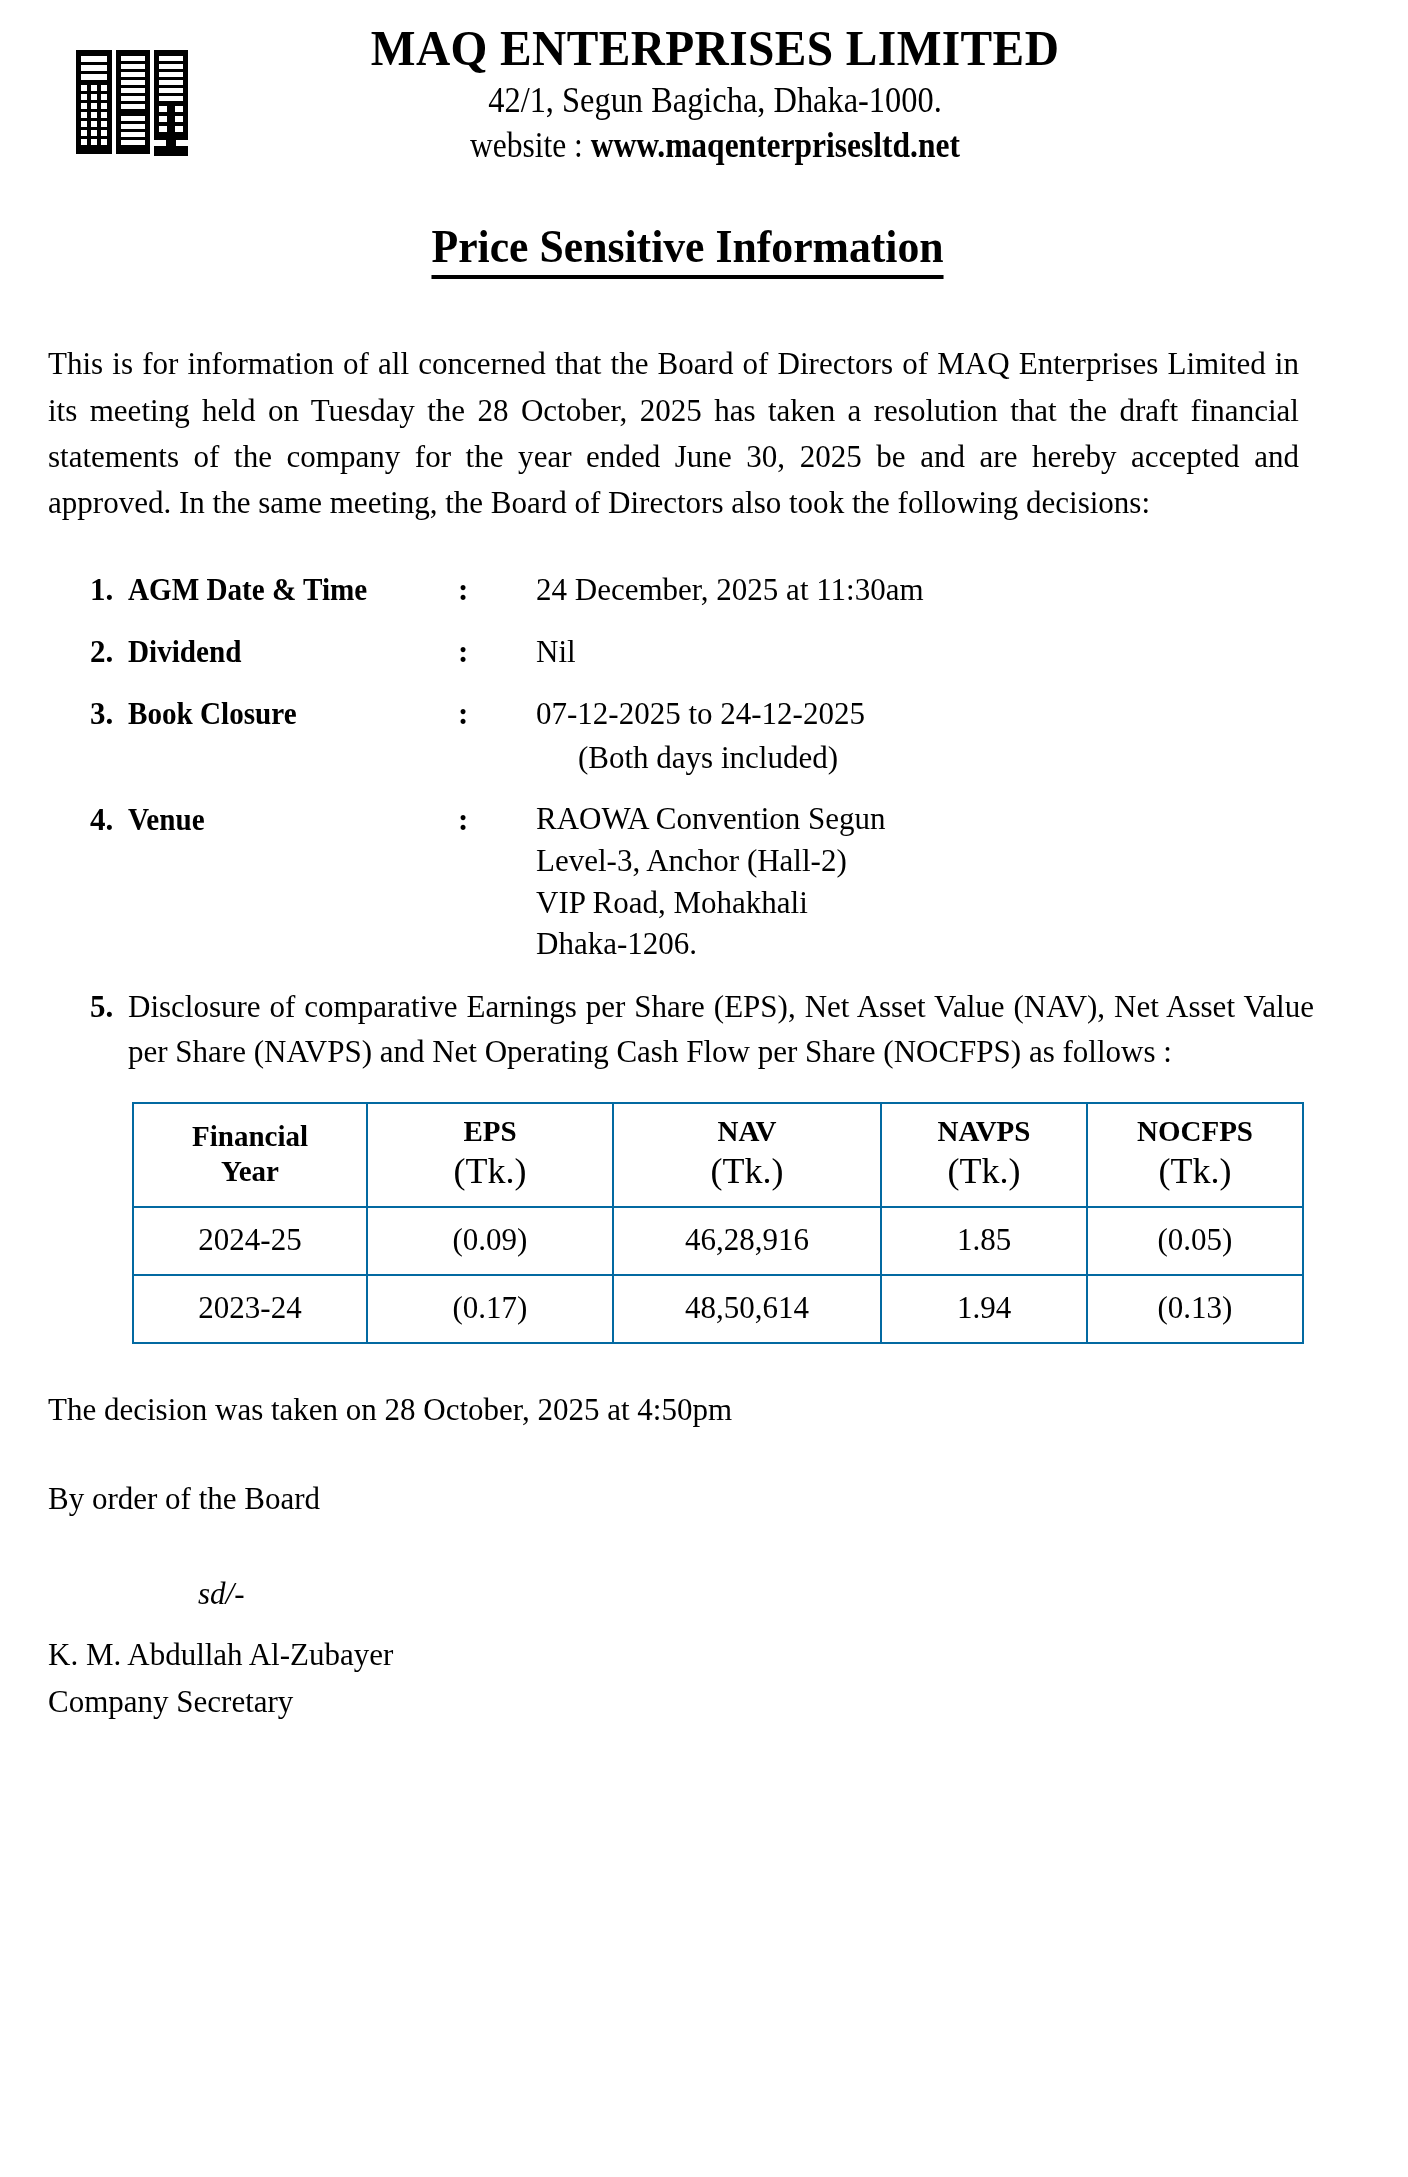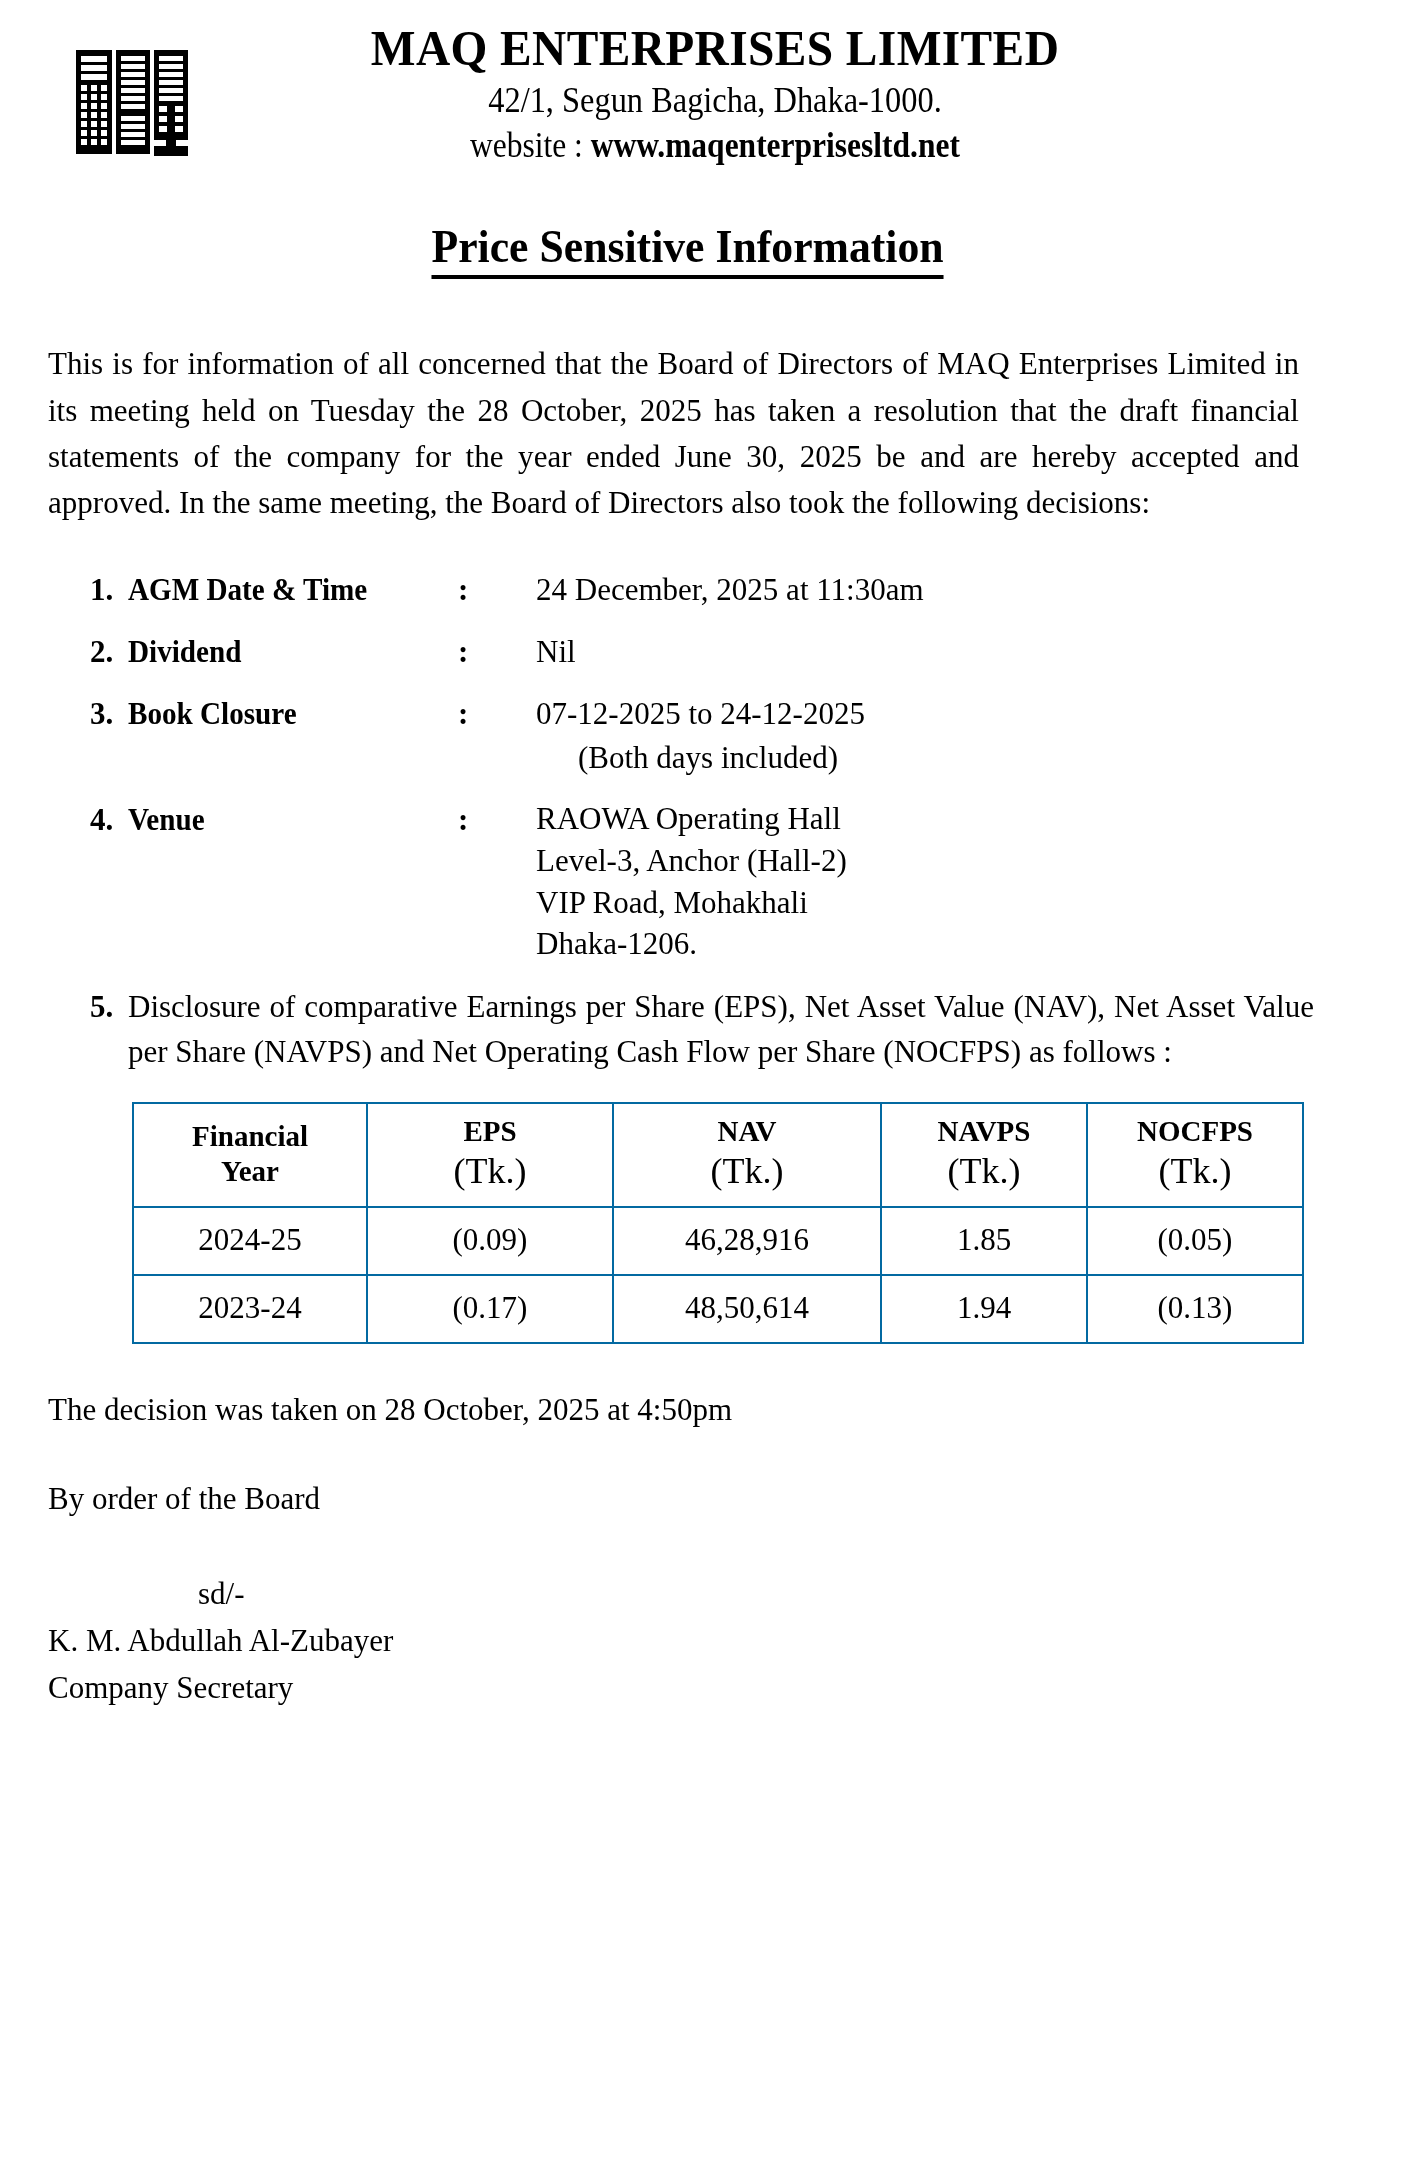--- a/index.html
+++ b/index.html
@@ -210,21 +210,22 @@
   
   .closing {
     margin-top: 44px;
     font-size: 31px;
     line-height: 1.45;
   }
   .closing .decision-time { margin-bottom: 44px; }
   .closing .by-order { margin-bottom: 50px; }
   .sd-mark {
     padding-left: 150px;
-    margin-bottom: 2px;
+    margin-bottom: 16px;
+    font-style: italic;
   }
   .signer-name { margin-bottom: 2px; }
   .signer-title { }
 </style>
 </head>
 <body>
 
 <div class="page">
 
   <div class="letterhead">
@@ -332,21 +333,21 @@
         <span class="sub-line">07-12-2025  to  24-12-2025</span>
         <span class="indented">(Both days included)</span>
       </span>
     </div>
 
     <div class="decision-row venue-row">
       <span class="d-num">4.</span>
       <span class="d-label">Venue</span>
       <span class="d-colon">:</span>
       <span class="d-value">
-        <span class="sub-line">RAOWA Operating Hall</span>
+        <span class="sub-line">RAOWA Convention Segun</span>
         <span class="sub-line">Level-3, Anchor (Hall-2)</span>
         <span class="sub-line">VIP Road, Mohakhali</span>
         <span class="sub-line">Dhaka-1206.</span>
       </span>
     </div>
 
     <div class="decision-row-wide">
       <span class="d-num">5.</span>
       <span class="wide-text">Disclosure of comparative Earnings per Share (EPS), Net Asset Value (NAV), Net Asset Value per Share (NAVPS) and Net Operating Cash Flow per Share (NOCFPS) as follows :</span>
     </div>

